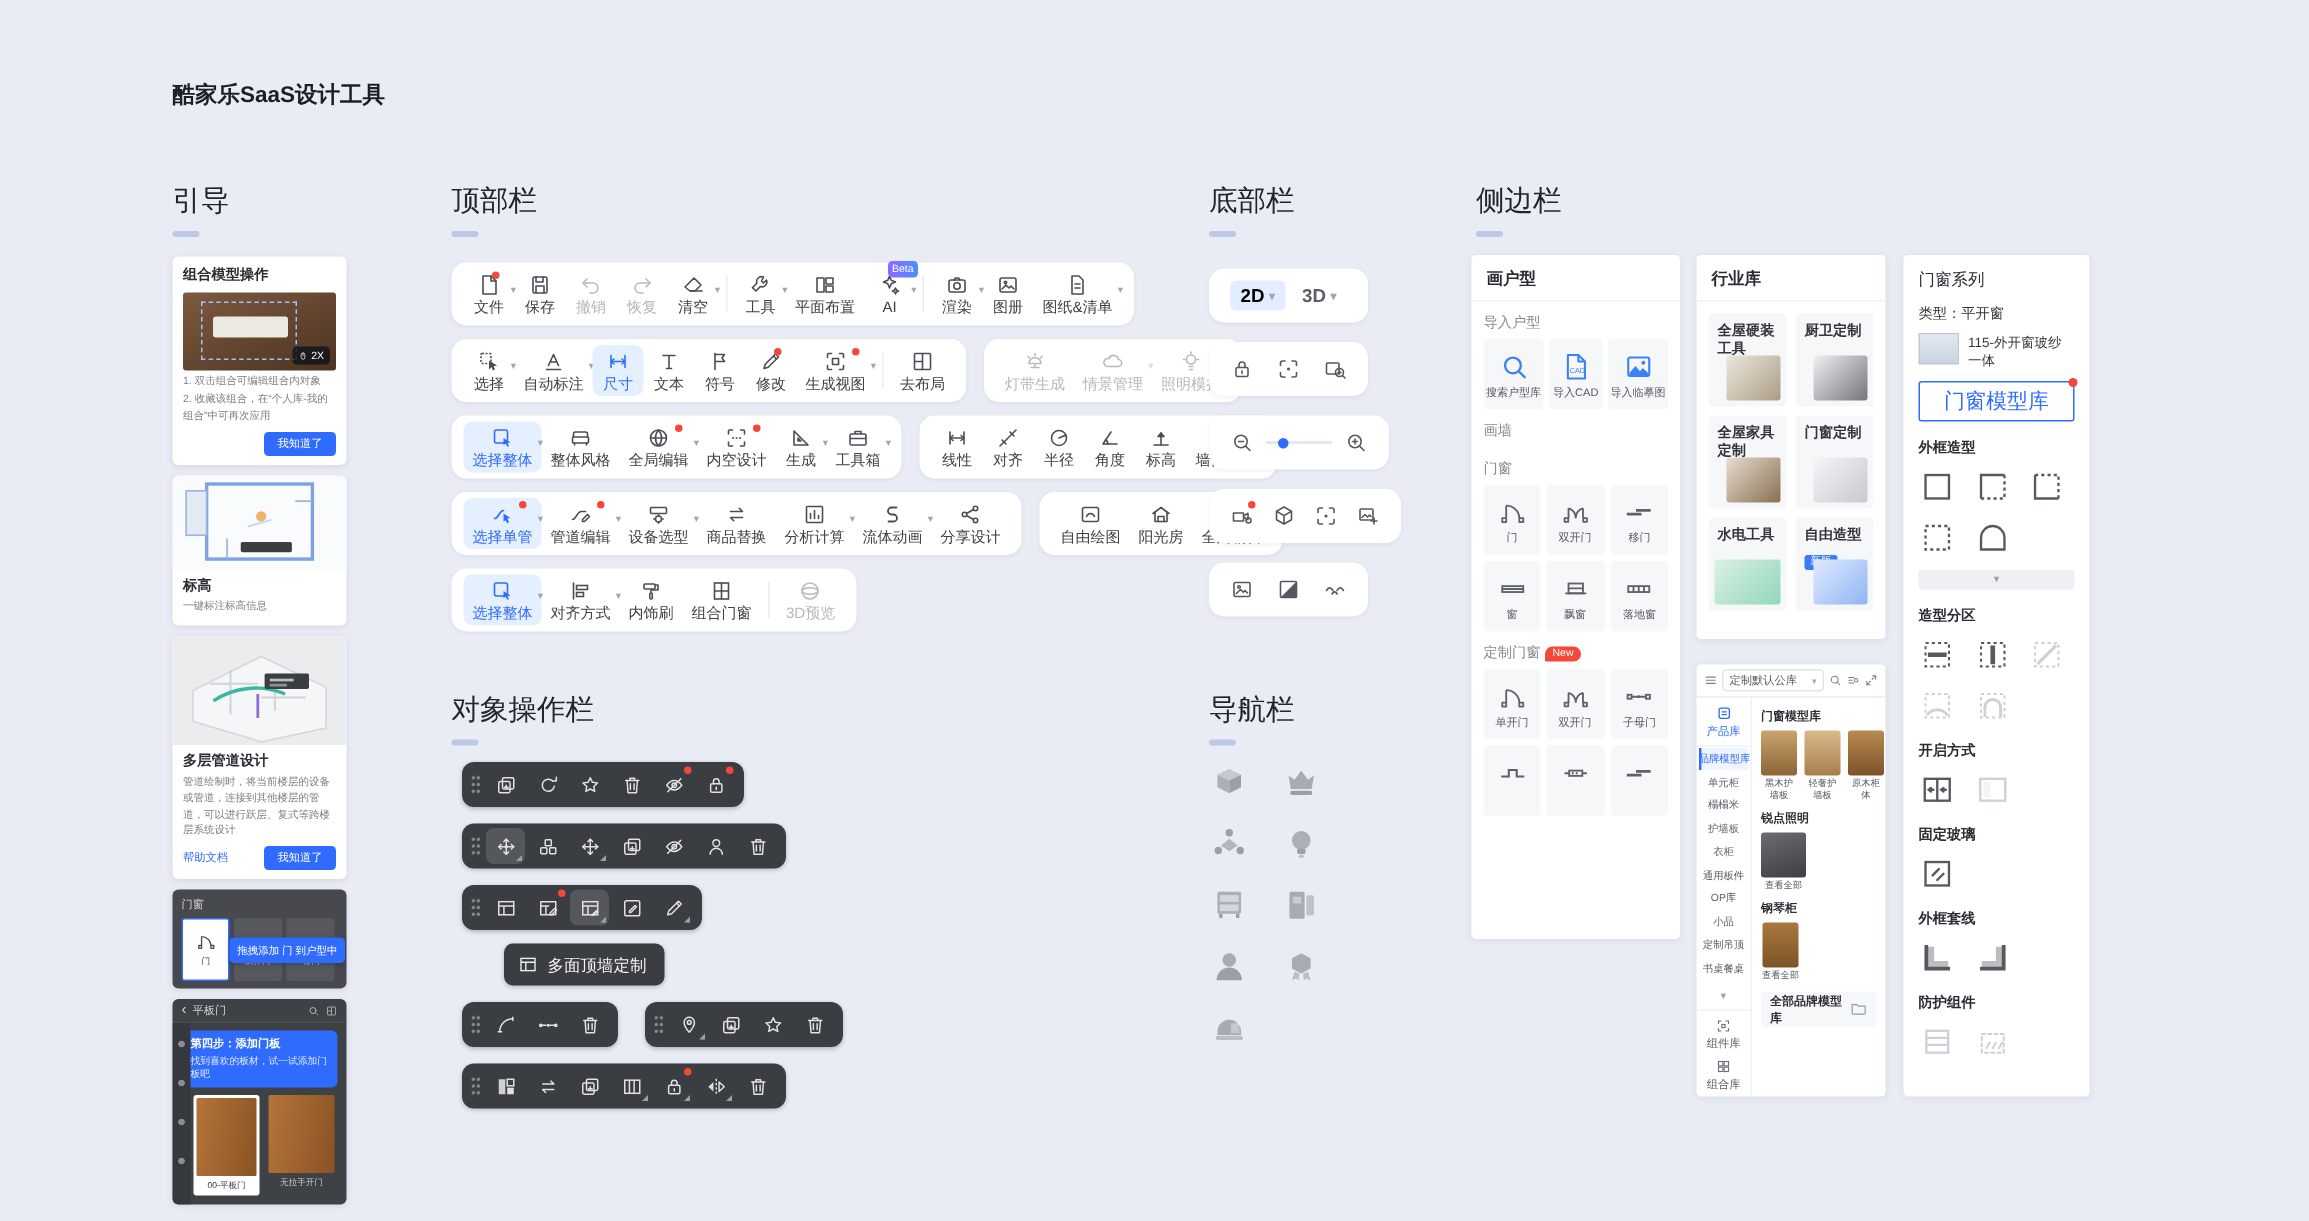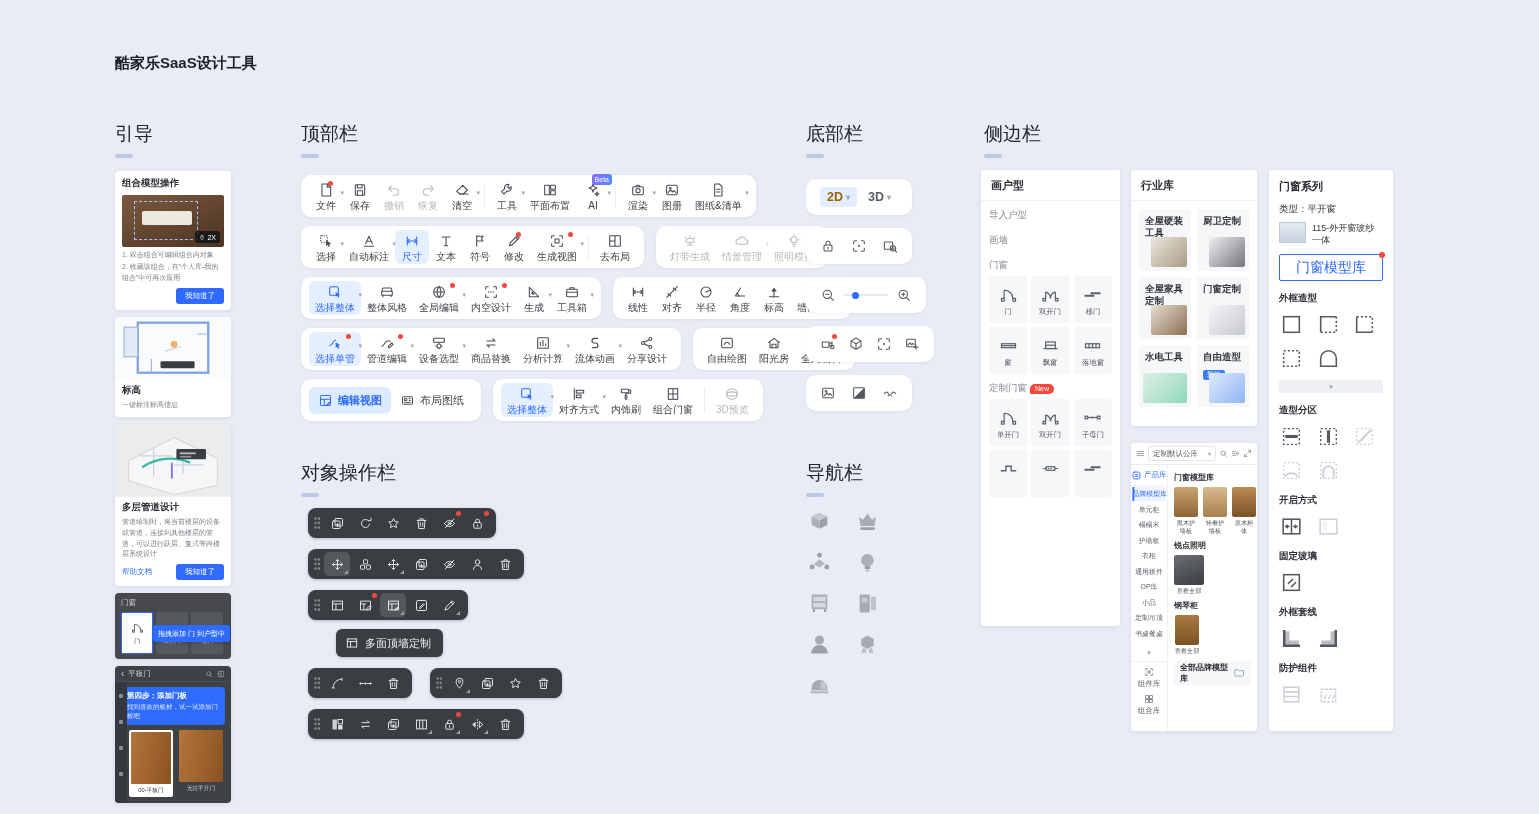--- a/index.html
+++ b/index.html
@@ -39,21 +39,21 @@
 .ditem.caret::after{content:"";position:absolute;right:2px;bottom:2px;border:2.4px solid transparent;border-right-color:#9ba0a6;border-bottom-color:#9ba0a6;}
 .dtip{background:#3a3d42;color:#f2f3f5;border-radius:6px;height:28px;display:flex;gap:6px;align-items:center;padding:0 12px 0 9px;font-size:11px;margin-left:28px;margin-top:-2px;box-shadow:0 1px 3px rgba(20,25,40,.25);}
 .dtip svg{width:14px;height:14px;color:#eceef0;}
 .orow{display:flex;gap:18px;}
 
 .bcol{position:absolute;left:806px;top:179px;display:flex;flex-direction:column;gap:13px;align-items:flex-start;}
 .pill{background:#fff;border-radius:10px;height:36px;display:flex;align-items:center;justify-content:center;gap:15px;padding:0 14px;min-width:96px;box-shadow:0 1px 3px rgba(40,50,90,.07);}
 .pill .picon{display:flex;cursor:pointer;}
 .pill svg{width:16px;height:16px;color:#55585e;}
 .vd{position:relative;font-size:12.5px;color:#5a5e65;font-weight:600;display:flex;align-items:center;padding:3px 7px;border-radius:4px;cursor:pointer;}
-.vd.selected{background:#e2eeff;color:#a16207;}
+.vd.selected{background:#e2eeff;color:#000000;}
 .vd.caret::after{content:"▾";font-size:8px;color:#a2a7af;margin-left:3px;}
 .slider{width:44px;height:2px;background:#e4e7ed;border-radius:2px;position:relative;}
 .slider i{position:absolute;top:-2.5px;width:7px;height:7px;background:#2f6bff;border-radius:50%;}
 
 .navgrid{position:absolute;left:806px;top:508px;display:grid;grid-template-columns:48px 48px;gap:14px 0;}
 .nico{display:flex;align-items:center;justify-content:flex-start;cursor:pointer;}
 .nico svg{width:27px;height:27px;color:#9aa0a9;}
 
 .panel{position:absolute;background:#fff;border-radius:3px;box-shadow:0 1px 5px rgba(40,50,90,.09);overflow:hidden;}
 .p-head{font-size:11px;font-weight:700;color:#2b2d33;padding:8px 10px 7px;border-bottom:1px solid #f0f1f4;}
@@ -76,21 +76,21 @@
 .th-door .thumb{background:linear-gradient(135deg,#f6f6f8,#c6c9cf);}
 .th-water .thumb{background:linear-gradient(135deg,#ddf0e6,#8fd8b8);width:44px;}
 .th-free .thumb{background:linear-gradient(135deg,#e0eafb,#8fb5f5);}
 
 .cat-head{height:22px;display:flex;align-items:center;gap:3px;padding:0 5px;border-bottom:1px solid #ececf0;}
 .cat-head svg{width:9px;height:9px;color:#7b7f87;flex:none;cursor:pointer;}
 .cat-select{flex:1;border:1px solid #e2e4e9;border-radius:3px;font-size:7.5px;color:#55585f;padding:1.5px 4px;display:flex;align-items:center;justify-content:space-between;cursor:pointer;white-space:nowrap;}
 .cat-select::after{content:"▾";font-size:6px;color:#a2a7af;margin-left:2px;}
 .cat-body{display:flex;height:266px;}
 .cat-rail{width:37px;border-right:1px solid #f0f1f4;display:flex;flex-direction:column;align-items:center;padding-top:3px;flex:none;}
-.rail-top{color:#2f6bff;display:flex;flex-direction:row;align-items:flex-start;gap:2px;padding:2px 0 4px;border-bottom:1px solid #f0f1f4;width:100%;font-size:7.5px;cursor:pointer;}
+.rail-top{color:#2f6bff;display:flex;flex-direction:column;align-items:center;gap:2px;padding:2px 0 4px;border-bottom:1px solid #f0f1f4;width:100%;font-size:7.5px;cursor:pointer;}
 .rail-top svg{width:11px;height:11px;}
 .rail-item{height:15.5px;line-height:15.5px;width:100%;text-align:center;font-size:7.5px;color:#5a5e66;transform:scale(.92);white-space:nowrap;cursor:pointer;}
 .rail-item.active{color:#2f6bff;background:#edf3ff;box-shadow:inset 2px 0 #2f6bff;}
 .rail-caret{width:100%;text-align:center;border-bottom:1px solid #f0f1f4;padding-bottom:2px;cursor:pointer;}
 .rail-caret::after{content:"▾";font-size:7px;color:#9aa0a8;}
 .rail-lib{display:flex;flex-direction:column;align-items:center;gap:2px;margin-top:5px;font-size:7.5px;color:#5a5e66;cursor:pointer;}
 .rail-lib svg{width:10px;height:10px;color:#6a6e76;}
 .cat-main{flex:1;padding:5px 6px;overflow:hidden;}
 .cat-sec{font-size:8px;font-weight:700;color:#2e3036;margin:2px 0 4px;}
 .prod-row{display:flex;gap:5px;margin-bottom:5px;align-items:flex-start;}
@@ -99,21 +99,21 @@
 .prod.ph-wood2 .ph{background:linear-gradient(180deg,#d9b98c,#a87e4e);}
 .prod.ph-wood3 .ph{background:linear-gradient(180deg,#b98a52,#7c5328);}
 .prod.ph-dark{width:30px;}
 .prod.ph-dark .ph{width:30px;background:linear-gradient(160deg,#6a6d72,#3c3e42);}
 .prod.ph-cab .ph{background:linear-gradient(180deg,#a9793f,#7a5426);}
 .prod .pl{font-size:6.5px;color:#55585f;text-align:center;line-height:1.25;transform:scale(.95);}
 .cat-foot{margin-top:4px;background:#f6f7f9;border-radius:3px;height:24px;display:flex;align-items:center;justify-content:space-between;padding:0 6px;font-size:8px;font-weight:700;color:#2e3036;cursor:pointer;}
 .cat-foot svg{width:13px;height:13px;color:#8a9bb5;}
 
 .wp{padding:9px 10px;}
-.wp-title{font-size:11px;font-weight:700;color:#2b2d33;}
+.wp-title{font-size:11px;font-weight:400;color:#2b2d33;}
 .wp-type{font-size:9.5px;color:#33363c;margin:9px 0 6px;}
 .wp-prod{display:flex;gap:6px;align-items:flex-start;margin-bottom:8px;cursor:pointer;}
 .wp-thumb{width:27px;height:21px;flex:none;background:linear-gradient(#e3eaf1,#c8d3df);border:1px solid #c0cad6;}
 .wp-name{font-size:9px;color:#33363c;line-height:1.35;}
 .wp-btn{position:relative;border:1px solid #2f6bff;color:#2f6bff;font-size:14px;text-align:center;padding:3.5px 0;border-radius:2px;margin-bottom:4px;cursor:pointer;}
 .wp-btn::before{content:"";position:absolute;top:-3px;right:-3px;width:6px;height:6px;border-radius:50%;background:#f5483b;}
 .wp-sec{font-size:9.5px;font-weight:700;color:#2b2d33;margin:11px 0 7px;}
 .wp-grid{display:grid;grid-template-columns:repeat(3,1fr);gap:9px 6px;}
 .wp-ic{width:25px;height:25px;color:#56595f;cursor:pointer;}
 .wp-ic svg{width:100%;height:100%;}
@@ -1342,36 +1342,20 @@
             <svg>
               <use href="#i-globe"></use>
             </svg>
             <span class="lbl">全局编辑</span>
           </div>
         </div>
     </div>
     <div class="trow">
       <div class="tbar">
 
-          <div class="witem selected">
-            <svg>
-              <use href="#i-editview"></use>
-            </svg>
-            <span class="lbl">编辑视图</span>
-          </div>
-
-          <div class="witem">
-            <svg>
-              <use href="#i-blueprint"></use>
-            </svg>
-            <span class="lbl">布局图纸</span>
-          </div>
-        </div>
-      <div class="tbar">
-
           <div class="titem selected caret">
             <svg>
               <use href="#i-selwhole"></use>
             </svg>
             <span class="lbl">选择整体</span>
           </div>
 
           <div class="titem caret">
             <svg>
               <use href="#i-alignmode"></use>
@@ -1905,20 +1889,43 @@
           </div>
         </div>
     </div>
   </div>
 
   <div class="panel" style="left:981px;top:170px;width:139px;height:456px;">
     <div class="p-head">画户型</div>
     <div class="p-sec">
         <span>导入户型</span>
       </div>
+    <div class="tile-grid">
+
+        <div class="tile c-blue">
+          <svg>
+            <use href="#i-search"></use>
+          </svg>
+          <span class="tl">搜索户型库</span>
+        </div>
+
+        <div class="tile c-blue">
+          <svg>
+            <use href="#i-cad"></use>
+          </svg>
+          <span class="tl">导入CAD</span>
+        </div>
+
+        <div class="tile c-blue">
+          <svg>
+            <use href="#i-impimg"></use>
+          </svg>
+          <span class="tl">导入临摹图</span>
+        </div>
+      </div>
     <div class="p-sec">
         <span>画墙</span>
       </div>
     <div class="p-sec">
         <span>门窗</span>
       </div>
     <div class="tile-grid">
 
         <div class="tile">
           <svg>

